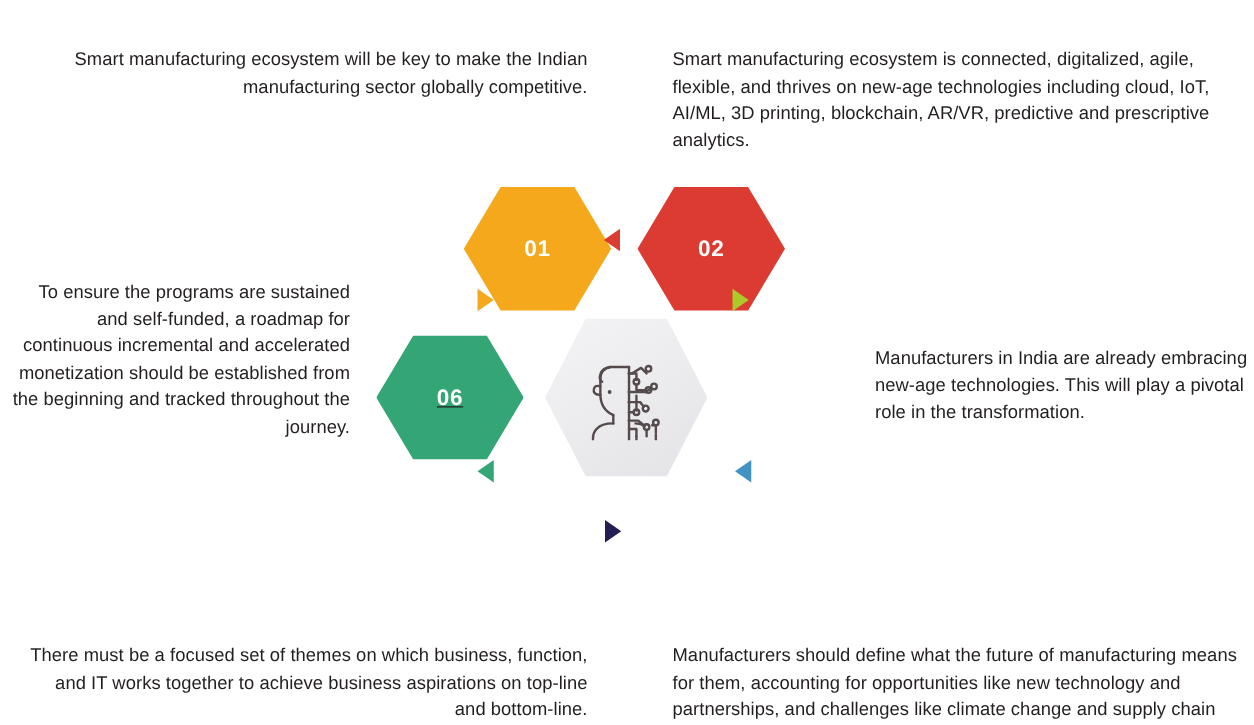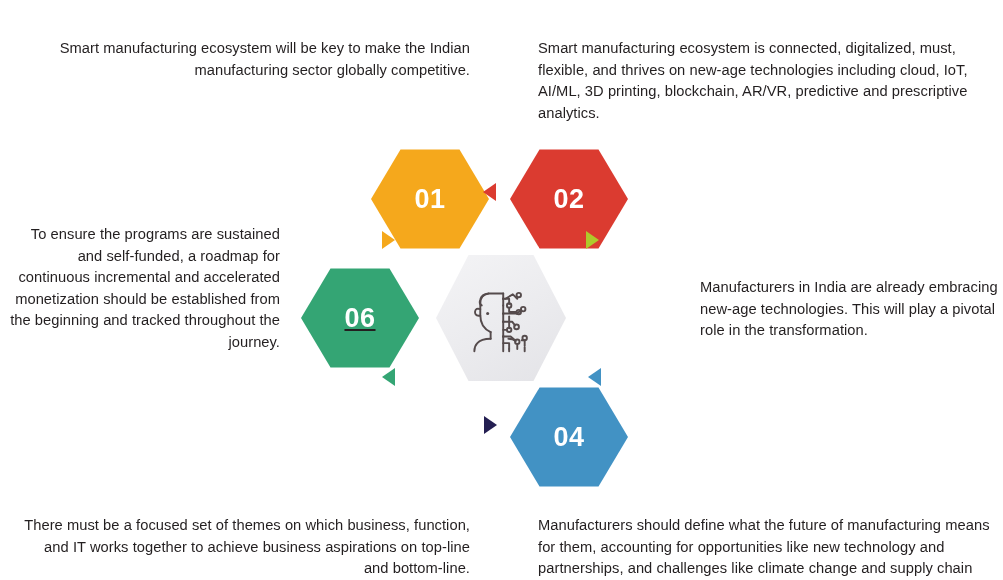--- a/index.html
+++ b/index.html
@@ -60,21 +60,21 @@
   .hex .shape {
     position: absolute;
     inset: 0;
     clip-path: polygon(25% 2.5%, 75% 2.5%, 100% 50%, 75% 97.5%, 25% 97.5%, 0% 50%);
     border-radius: 14px;
   }
   .hex .num {
     position: relative;
     z-index: 2;
     color: #ffffff;
-    font-size: 27px;
+    font-size: 18px;
     font-weight: bold;
     letter-spacing: 0.5px;
     font-family: "Liberation Sans", sans-serif;
   }
 
   
   #hex-01 { left: 86px;  top: 11px; }
   #hex-02 { left: 225px; top: 11px; }
   #hex-03 { left: 295px; top: 130px; }
   #hex-04 { left: 225px; top: 249px; }
@@ -135,21 +135,21 @@
   #conn-e { left: 199px; top: 280px; }  
   #conn-f { left: 97px;  top: 232px; }  
 </style>
 </head>
 <body>
 
 <div class="stage">
 
   <div class="txt right-al" id="txt-01">Smart manufacturing ecosystem will be key to make the Indian manufacturing sector globally competitive.</div>
 
-  <div class="txt left-al" id="txt-02">Smart manufacturing ecosystem is connected, digitalized, must, flexible, and thrives on new-age technologies including cloud, IoT, AI/ML, 3D printing, blockchain, AR/VR, predictive and prescriptive analytics.</div>
+  <div class="txt left-al" id="txt-02">Smart manufacturing ecosystem is connected, digitalized, agile, flexible, and thrives on new-age technologies including cloud, IoT, AI/ML, 3D printing, blockchain, AR/VR, predictive and prescriptive analytics.</div>
 
   <div class="txt right-al" id="txt-06">To ensure the programs are sustained and self-funded, a roadmap for continuous incremental and accelerated monetization should be established from the beginning and tracked throughout the journey.</div>
 
   <div class="txt left-al" id="txt-03">Manufacturers in India are already embracing new-age technologies. This will play a pivotal role in the transformation.</div>
 
   <div class="txt right-al" id="txt-05">There must be a focused set of themes on which business, function, and IT works together to achieve business aspirations on top-line and bottom-line.</div>
 
   <div class="txt left-al" id="txt-04">Manufacturers should define what the future of manufacturing means for them, accounting for opportunities like new technology and partnerships, and challenges like climate change and supply chain disruptions. This will help align the entire organization and drive progress at the desired velocity.</div>
 
   <div class="diagram">
@@ -165,24 +165,20 @@
       <span class="shape" style="background: rgb(245, 168, 28);"></span>
       <span class="num">01</span>
     </div>
 
     <div class="hex" id="hex-02">
       <span class="shape" style="background: rgb(219, 59, 48);"></span>
       <span class="num">02</span>
     </div>
 
 
-    <div class="hex" id="hex-04">
-      <span class="shape" style="background: rgb(66, 146, 196);"></span>
-      <span class="num">04</span>
-    </div>
 
 
     <div class="hex" id="hex-06">
       <span class="shape" style="background: rgb(52, 165, 116);"></span>
       <span class="num">06</span>
     </div>
 
     <div class="center-hex">
       <span class="outer"></span>
       <span class="inner"></span>

